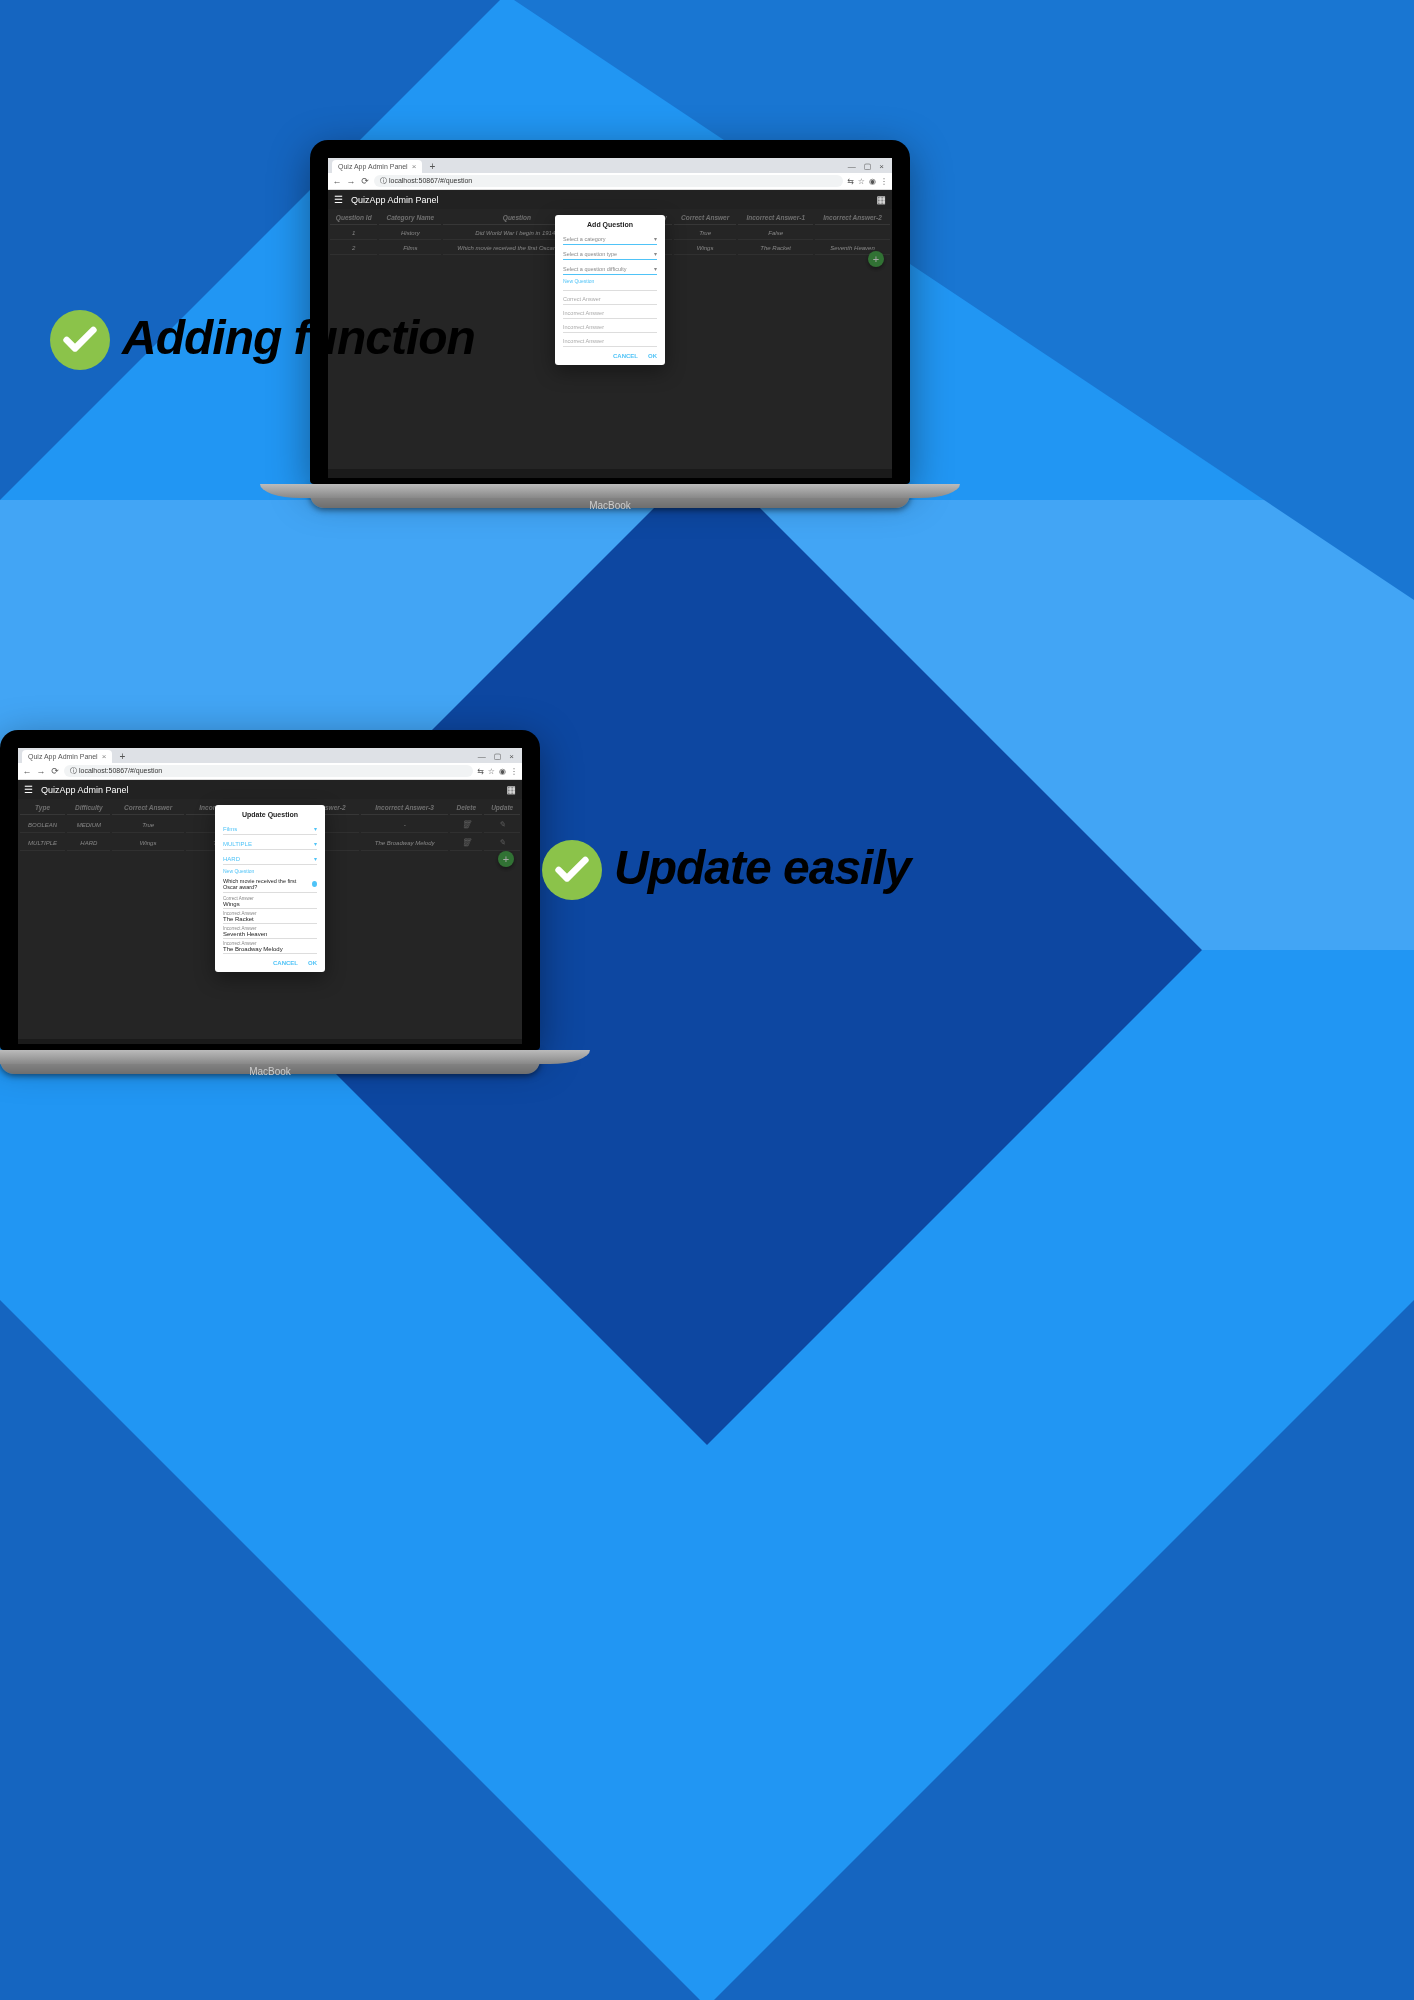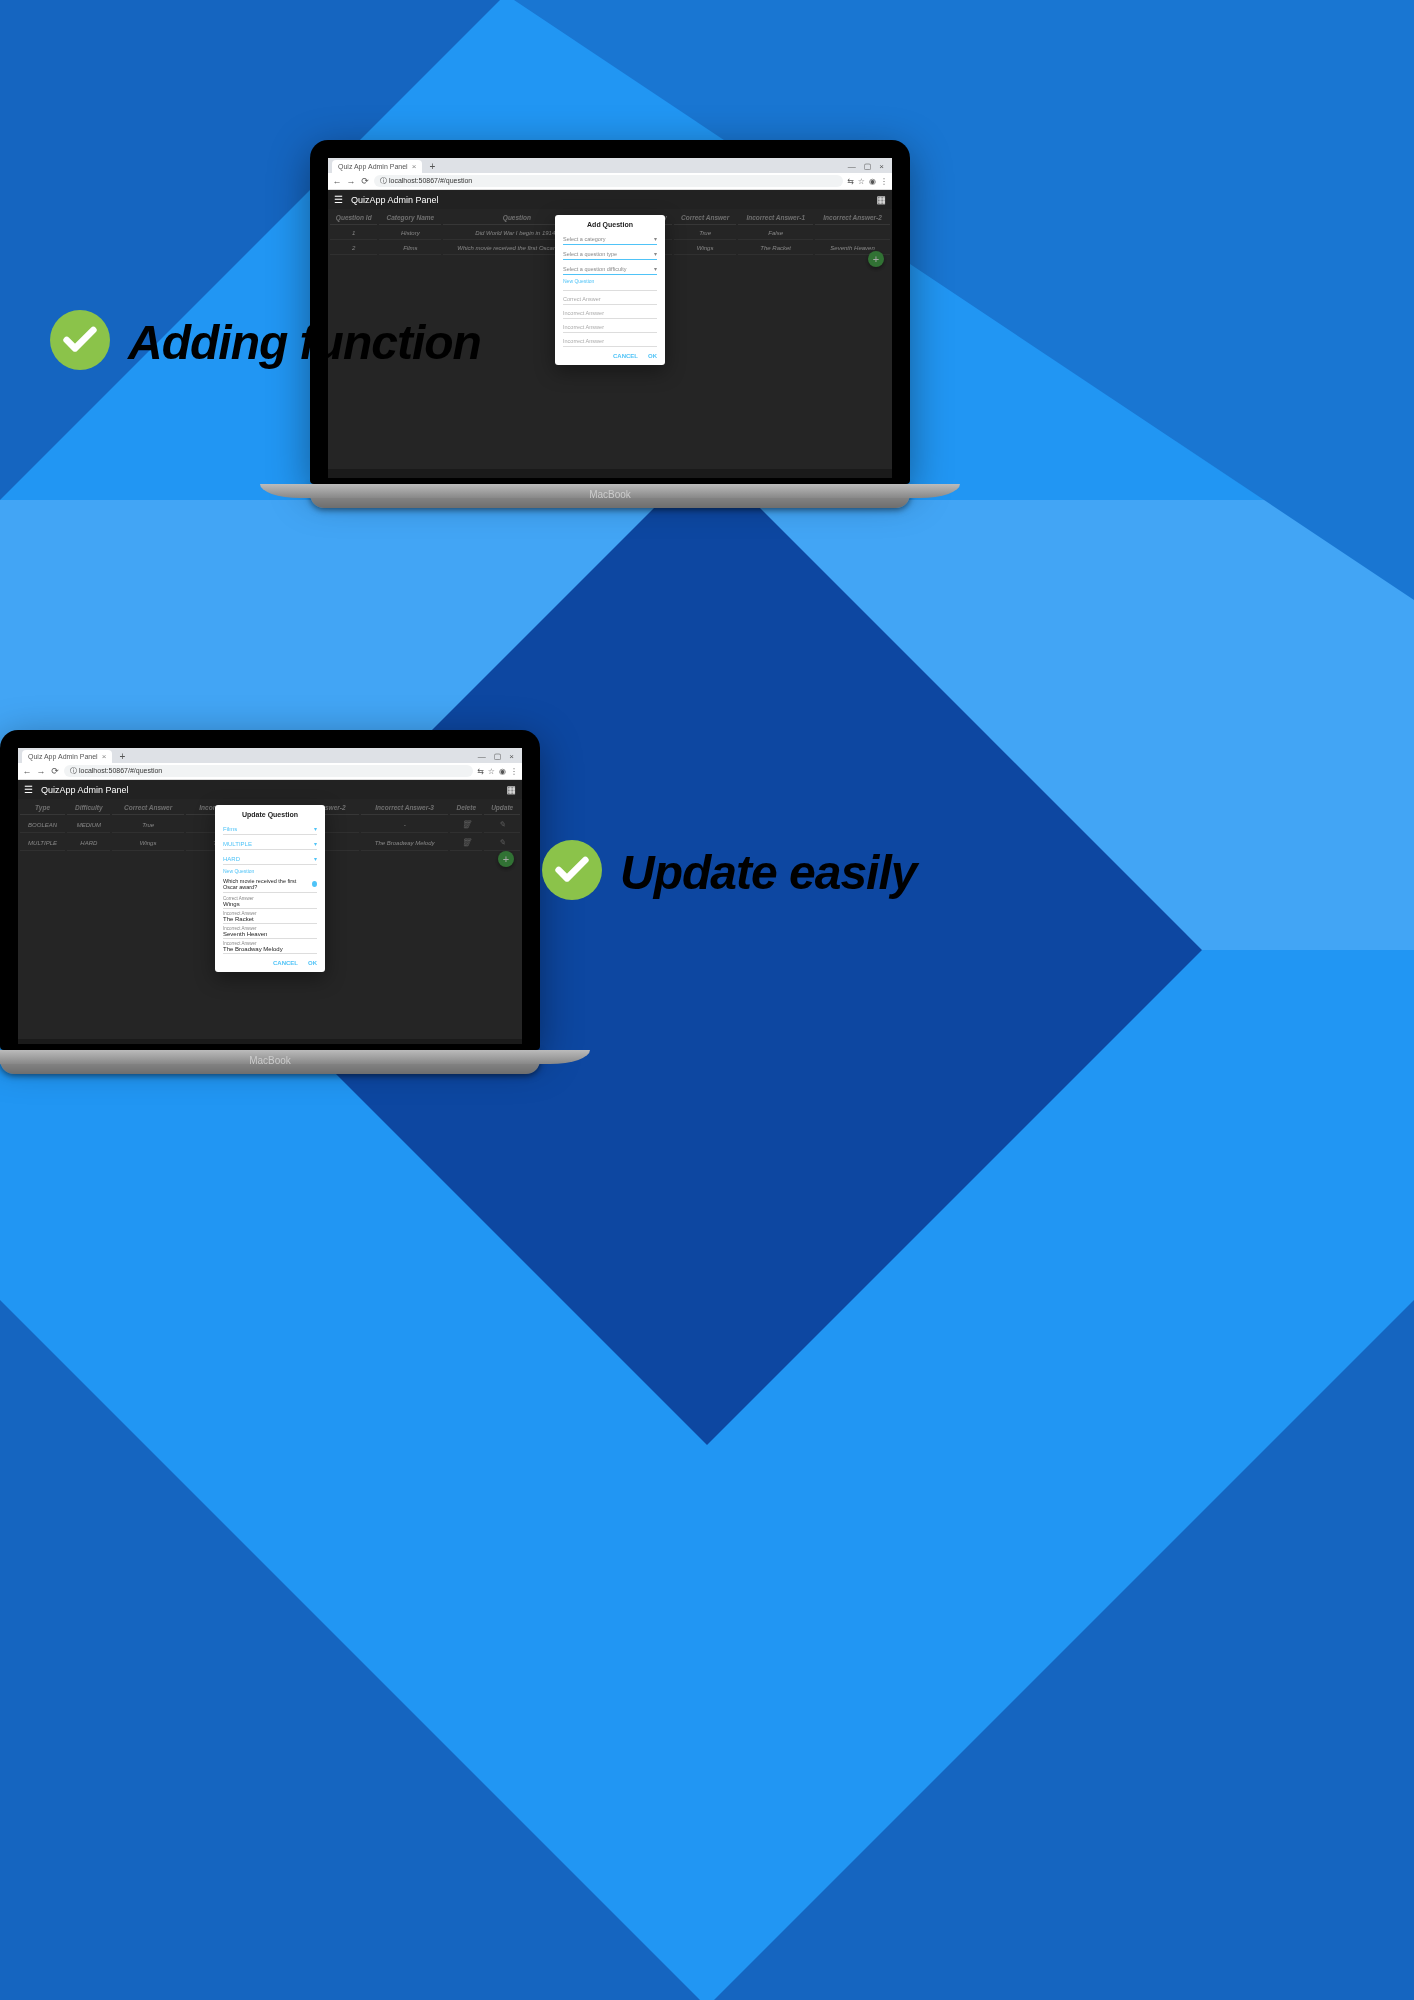--- a/index.html
+++ b/index.html
@@ -45,22 +45,22 @@
 }
 .overlay-mid {
   top:500px; left:0; right:0; height:450px;
   background: #42A5F5;
 }
 
 
 .feature-label {
   position: absolute;
   display: flex;
-  align-items: flex-end;
-  gap: 18px;
+  align-items: flex-start;
+  gap: 12px;
   z-index: 100;
 }
 .check-badge {
   width: 60px; height: 60px;
   background: #8BC34A;
   border-radius: 50%;
   display: flex; align-items: center; justify-content: center;
 }
 .check-badge svg { width: 40px; height: 40px; }
 .feature-text {
@@ -106,21 +106,21 @@
   left:-50px; right:-50px;
   height:14px;
   top:0;
   background: linear-gradient(#bbb, #888);
   border-radius: 0 0 40px 40px / 0 0 14px 14px;
 }
 .mac-label {
   text-align:center;
   font-size:10px;
   color:#ccc;
-  padding-top:5px;
+  padding-top:16px;
   position:relative;
 }
 
 
 .browser-chrome {
   background:#fff;
   font-size:7px;
   color:#555;
 }
 .tab-row {

